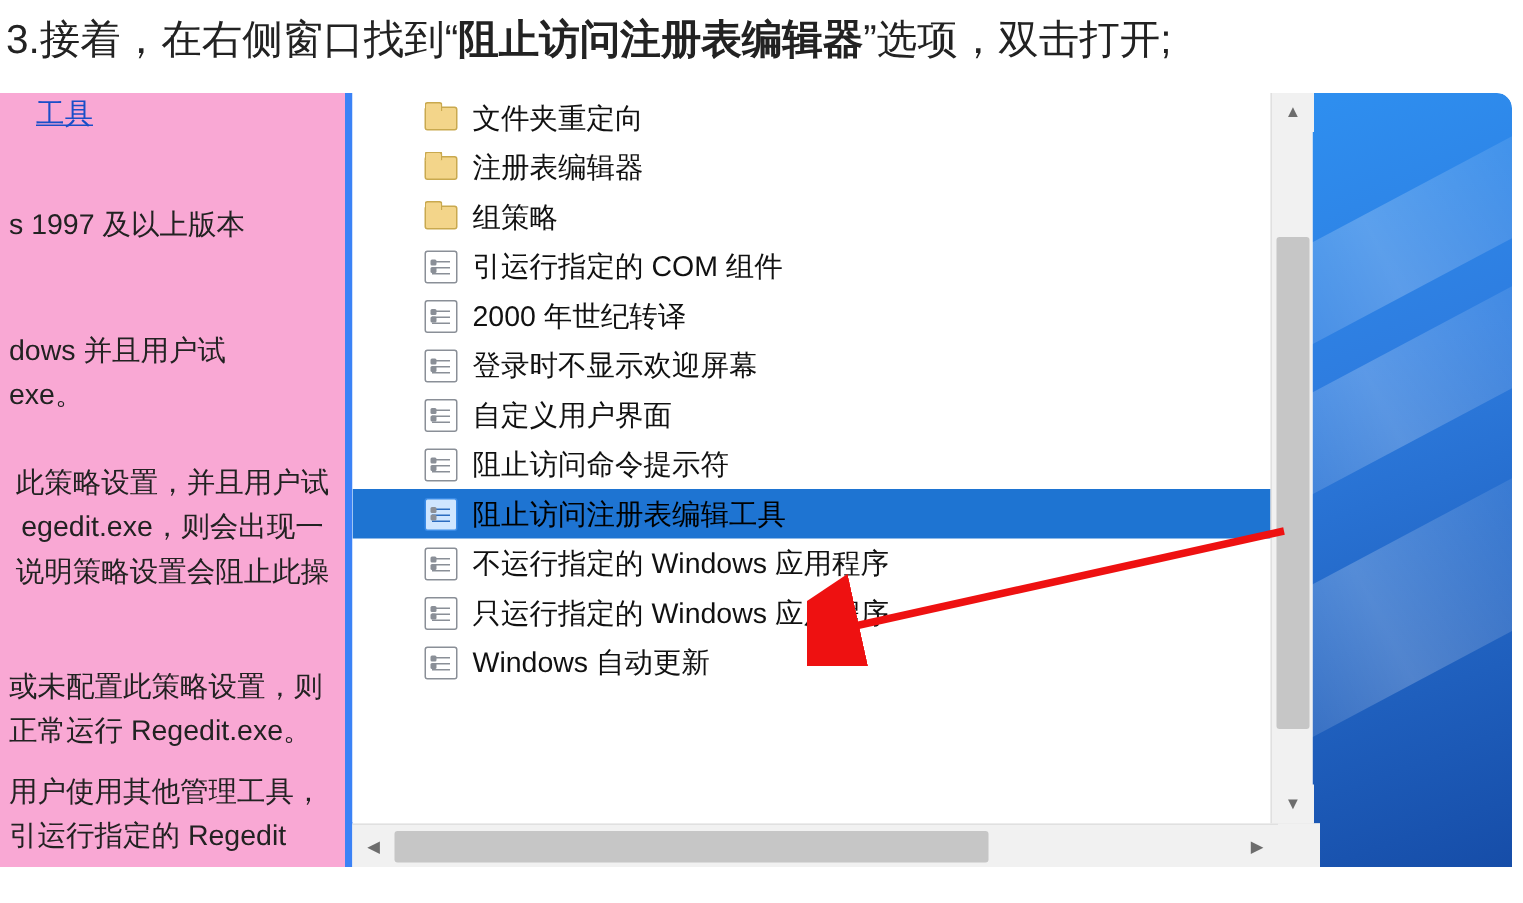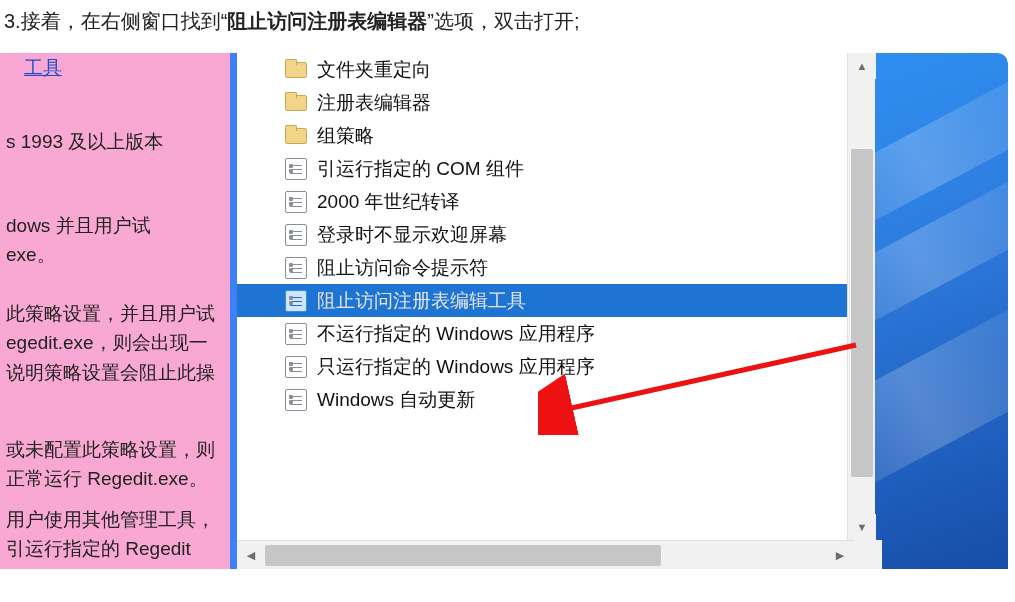--- a/index.html
+++ b/index.html
@@ -6,21 +6,21 @@
   body {
     width: 1015px;
     height: 602px;
     background: #ffffff;
     font-family: "Microsoft YaHei", "PingFang SC", sans-serif;
     overflow: hidden;
     position: relative;
   }
   .instruction {
     padding: 8px 4px 18px 4px;
-    font-size: 20px;
+    font-size: 27px;
     color: #222;
   }
   .instruction .bold { font-weight: 700; }
 
   .figure {
     position: relative;
     width: 1008px;
     height: 516px;
     margin-left: 0;
     overflow: hidden;
@@ -59,33 +59,33 @@
   }
   .left-panel .link {
     color: #1a4ec8;
     text-decoration: underline;
     position: absolute;
     top: 0px; left: 24px;
   }
   .lp-block { position: absolute; left: 6px; right: 6px; }
   .lp1 { top: 74px; }
   .lp2 { top: 158px; }
-  .lp3 { top: 246px; }
+  .lp3 { top: 246px; text-align: center; }
   .lp4 { top: 370px; }
   .lp5 { top: 452px; }
 
   
   .list-window {
     position: absolute;
     left: 230px;
     top: 0;
     width: 645px;
     height: 516px;
     background: #ffffff;
-    border-left: 7px solid #3b82f6;
+    border-left: 5px solid #3b82f6;
   }
   .list-body {
     position: absolute;
     left: 0; top: 0;
     width: 617px;
     height: 486px;
     overflow: hidden;
     background: #ffffff;
   }
   .row {
@@ -136,21 +136,21 @@
     left:4px; right:4px;
   }
   .setting .icon::before{ top:6px; box-shadow: 0 4px 0 #8a8f97, 0 8px 0 #8a8f97; }
   .setting-dot .icon::after{
     width:4px;height:4px;left:3px;top:5px;background:#8a8f97;border-radius:1px;
     box-shadow: 0 5px 0 #8a8f97;
   }
 
   .row.selected{
     background:#1e74d2;
-    color:#e5e5e5;
+    color:#000000;
   }
   .row.selected .icon{
     border:1px solid #3a8be6;
     background:#cfe6ff;
   }
   .row.selected .icon::before{
     top:6px; left:4px; right:4px; background:#2b6cc0;
     box-shadow: 0 4px 0 #2b6cc0, 0 8px 0 #2b6cc0;
   }
 
@@ -216,21 +216,21 @@
 <div class="figure">
 
   <div class="desktop-bg">
     <div class="ray r1"></div>
     <div class="ray r2"></div>
     <div class="ray r3"></div>
   </div>
 
   <div class="left-panel">
     <span class="link">工具</span>
-    <div class="lp-block lp1">s 1993 及以上版本</div>
+    <div class="lp-block lp1">s 1997 及以上版本</div>
     <div class="lp-block lp2" style="white-space: pre-line;">dows 并且用户试
 exe。</div>
     <div class="lp-block lp3" style="white-space: pre-line;">此策略设置，并且用户试
 egedit.exe，则会出现一
 说明策略设置会阻止此操</div>
     <div class="lp-block lp4" style="white-space: pre-line; margin-top: 12px;">或未配置此策略设置，则
 正常运行 Regedit.exe。</div>
     <div class="lp-block lp5" style="white-space: pre-line;">用户使用其他管理工具，
 引运行指定的 Regedit</div>
   </div>
@@ -256,20 +256,24 @@
         <div class="row setting setting-dot">
           <span class="icon"></span>
           <span>2000 年世纪转译</span>
         </div>
         <div class="row setting setting-dot">
           <span class="icon"></span>
           <span>登录时不显示欢迎屏幕</span>
         </div>
         <div class="row setting setting-dot">
           <span class="icon"></span>
+          <span>自定义用户界面</span>
+        </div>
+        <div class="row setting setting-dot">
+          <span class="icon"></span>
           <span>阻止访问命令提示符</span>
         </div>
         <div class="row setting setting-dot selected">
           <span class="icon"></span>
           <span>阻止访问注册表编辑工具</span>
         </div>
         <div class="row setting setting-dot">
           <span class="icon"></span>
           <span>不运行指定的 Windows 应用程序</span>
         </div>

